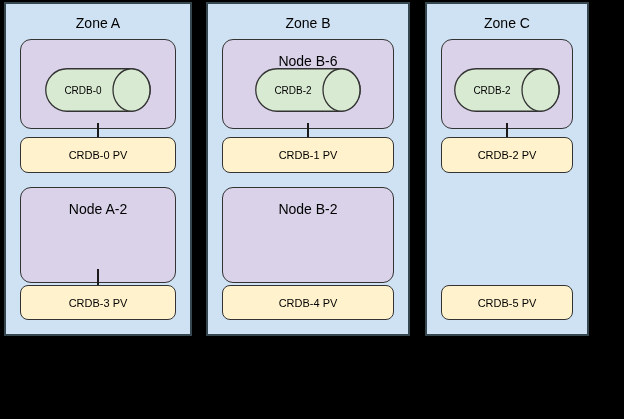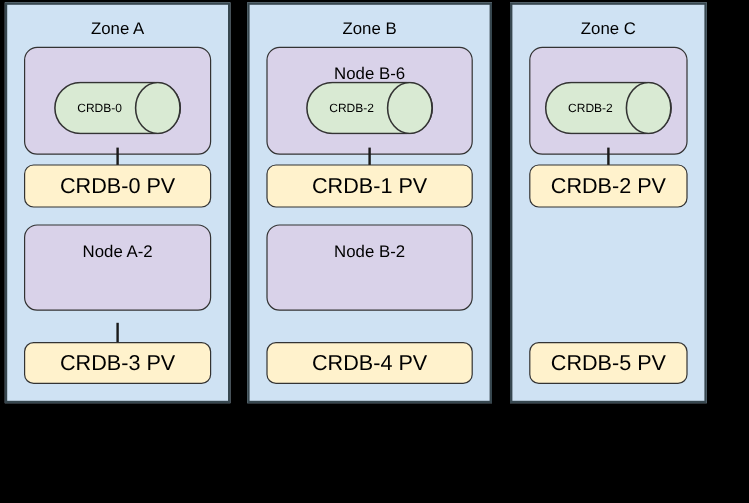--- a/index.html
+++ b/index.html
@@ -26,21 +26,21 @@
     text-align:center;font-size:14px;line-height:18px;
   }
   .node{
     position:absolute;left:14px;right:14px;
     background:#d9d2e9;
     border:1.3px solid #333333;
     border-radius:11px;
     box-sizing:border-box;
   }
   .node-row1{top:35px;height:90px;}
-  .node-row2{top:183px;height:72px;}
+  .node-row2{top:183px;height:96px;}
   .node-label{
     position:absolute;top:12px;left:0;right:0;
     text-align:center;font-size:14px;line-height:18px;
   }
   .cylinder{
     position:absolute;bottom:16px;left:50%;
     width:106px;height:44px;
     margin-left:-53px;
     margin-top:28px;
   }
@@ -50,21 +50,21 @@
     display:flex;align-items:center;justify-content:center;
     font-size:10px;
   }
   .pv{
     position:absolute;left:14px;right:14px;height:36px;
     background:#fff2cc;
     border:1.3px solid #333333;
     border-radius:8px;
     box-sizing:border-box;
     display:flex;align-items:center;justify-content:center;
-    font-size:18px;
+    font-size:11px;
   }
   .pv-row1{top:133px;}
   .pv-row2{top:281px;height:35px;}
   .connector{
     position:absolute;left:50%;width:1.5px;margin-left:-1px;
     background:#1a1a1a;
   }
   .conn-row1{top:119px;height:15px;}
   .conn-row2{top:265px;height:17px;}
 </style>

